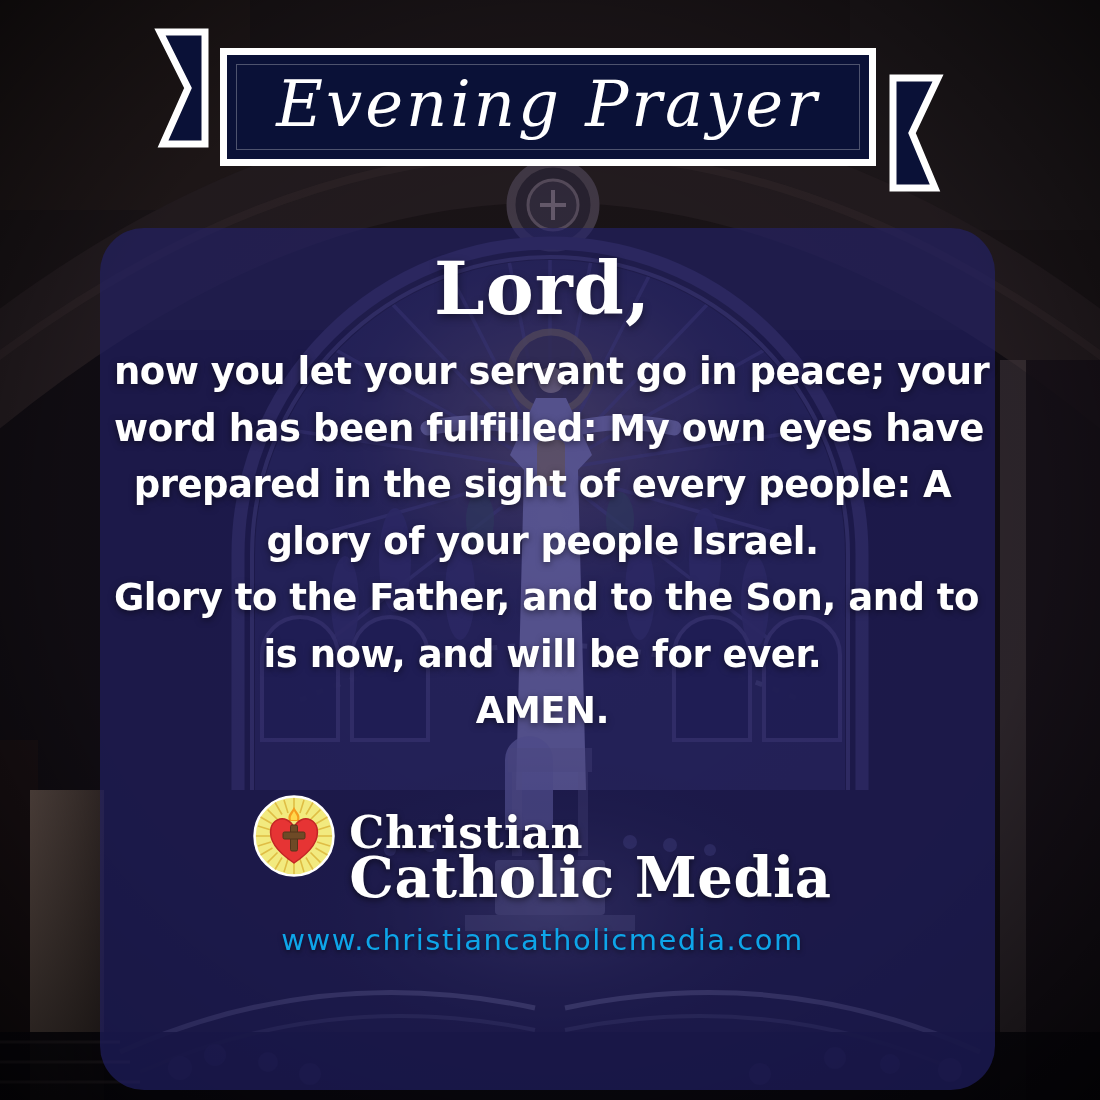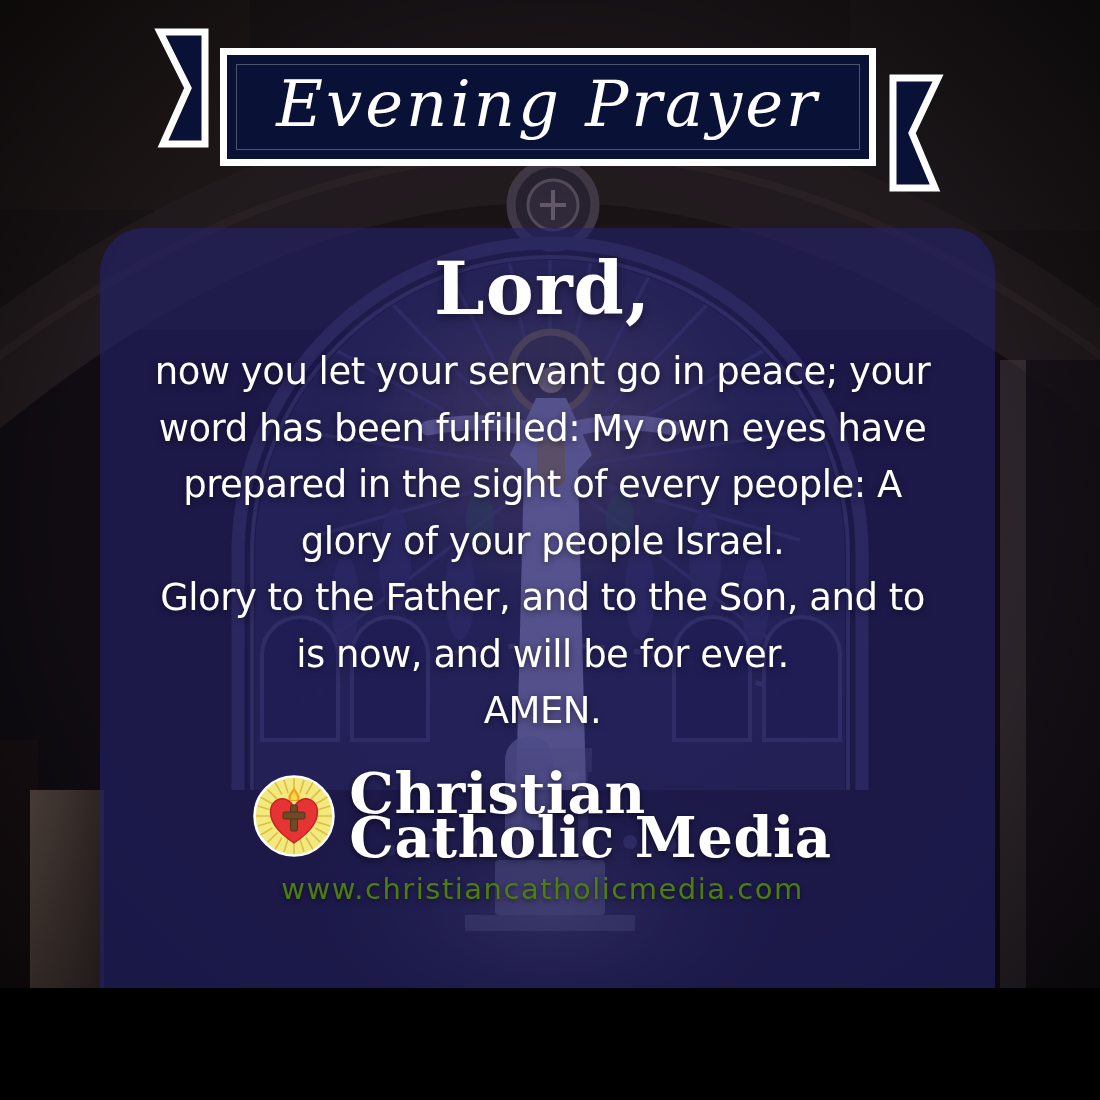--- a/index.html
+++ b/index.html
@@ -1,17 +1,17 @@
 <!DOCTYPE html>
 <html><head>
 <meta charset="utf-8">
 <style>
   html,body{margin:0;padding:0;background:#000;}
   .stage{
-    position:relative;width:1100px;height:988px;overflow:hidden;
+    position:relative;width:1100px;height:1100px;overflow:hidden;
     background:#120e14;font-family:"DejaVu Sans",sans-serif;
     -webkit-font-smoothing:antialiased;
   }
   .abs{position:absolute;}
   
   .bg{left:0;top:0;width:1100px;height:1100px;}
   
   .banner-rect{
     left:220px;top:48px;width:656px;height:118px;box-sizing:border-box;
     background:#0a1137;border:7px solid #ffffff;z-index:6;
@@ -34,36 +34,36 @@
     background:rgba(36,34,108,0.62);border-radius:44px;z-index:4;
     padding:20px 24px 0 14px;text-align:center;color:#ffffff;
   }
   .prayer-heading{
     font-family:"DejaVu Serif",serif;font-weight:bold;font-size:72px;
     line-height:82px;letter-spacing:1px;
     text-shadow:0 3px 8px rgba(0,0,0,0.45);
   }
   .prayer-lines{margin-top:14px;}
   .prayer-lines div{
-    font-size:37px;font-weight:normal;line-height:56.5px;letter-spacing:-0.5px;
+    font-size:37px;font-weight:bold;line-height:56.5px;letter-spacing:-0.5px;
     white-space:nowrap;text-shadow:0 2px 7px rgba(0,0,0,0.5);
   }
   
   .brand-row{
     margin-top:32px;display:flex;align-items:center;justify-content:center;gap:14px;
   }
   .brand-name{
     text-align:left;font-family:"DejaVu Serif",serif;font-weight:bold;color:#ffffff;
     text-shadow:0 2px 6px rgba(0,0,0,0.6);
   }
-  .brand-line1{font-size:56px;line-height:42px;letter-spacing:0.5px;}
+  .brand-line1{font-size:44px;line-height:42px;letter-spacing:0.5px;margin-top:40px;}
   .brand-line2{font-size:56px;line-height:46px;letter-spacing:0.5px;}
   .site-url{
-    margin-top:12px;font-size:29px;font-weight:400;letter-spacing:1.5px;
-    color:#4d7c0f;text-shadow:0 2px 5px rgba(0,0,0,0.5);
+    margin-top:23px;font-size:29px;font-weight:400;letter-spacing:1.5px;
+    color:#0ea5e9;text-shadow:0 2px 5px rgba(0,0,0,0.5);
   }
 </style>
 </head>
 <body>
 
 <div class="stage">
 
   <div class="abs bg">
     <svg width="1100" height="1100" viewBox="0 0 1100 1100" aria-hidden="true">
       <defs>

